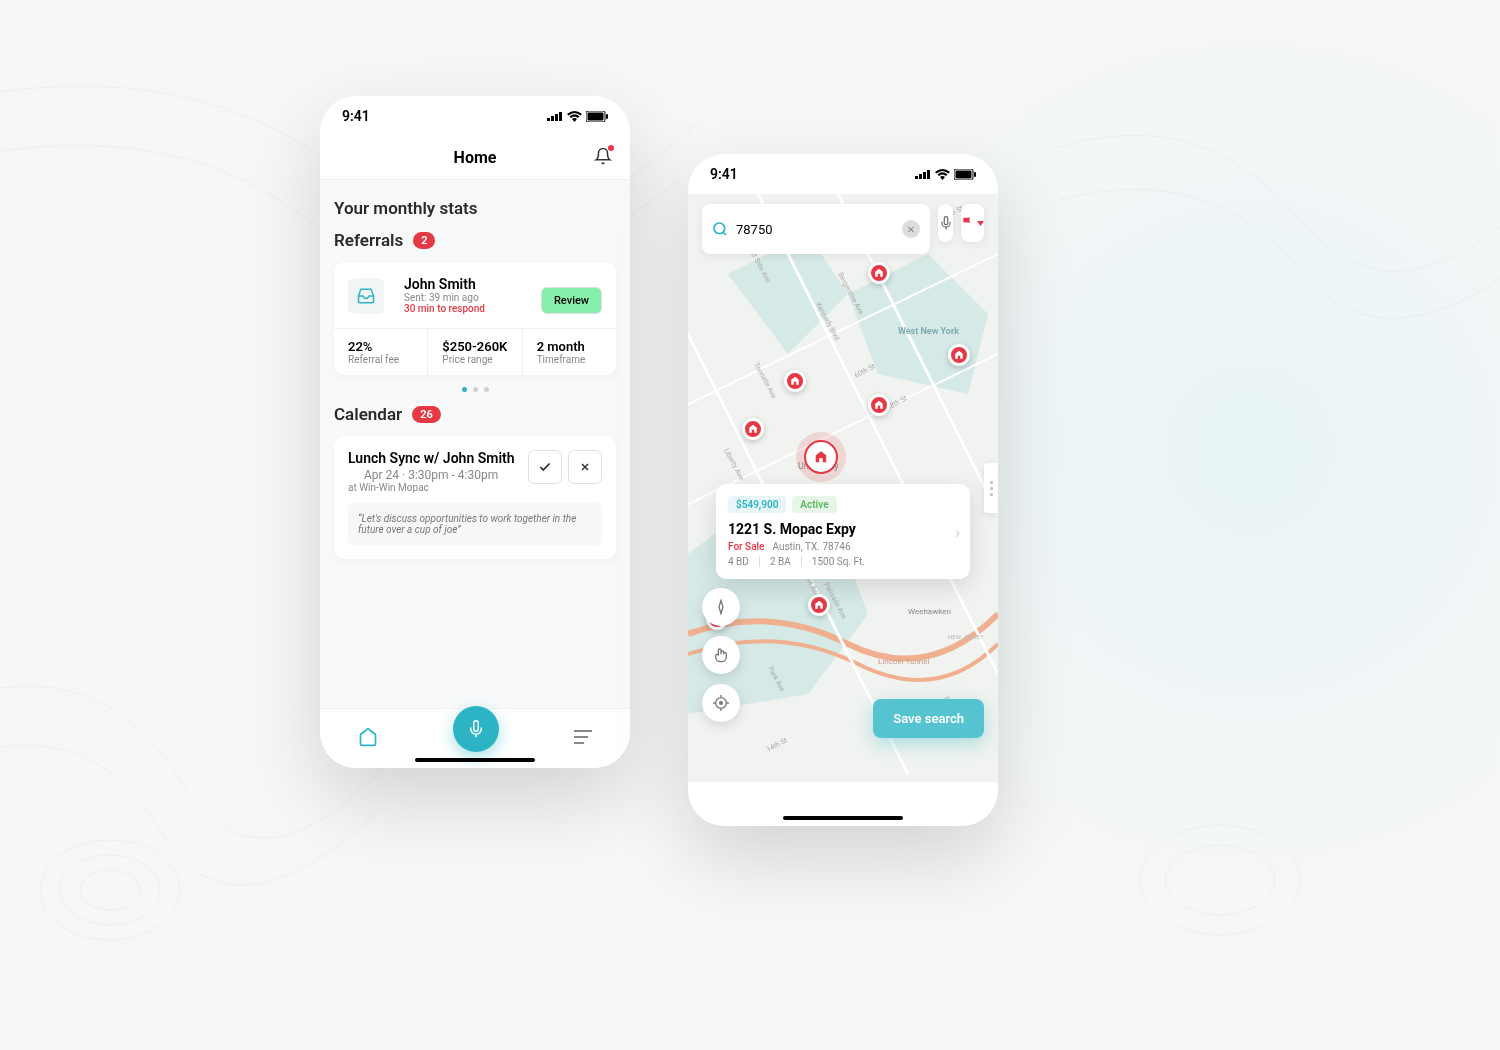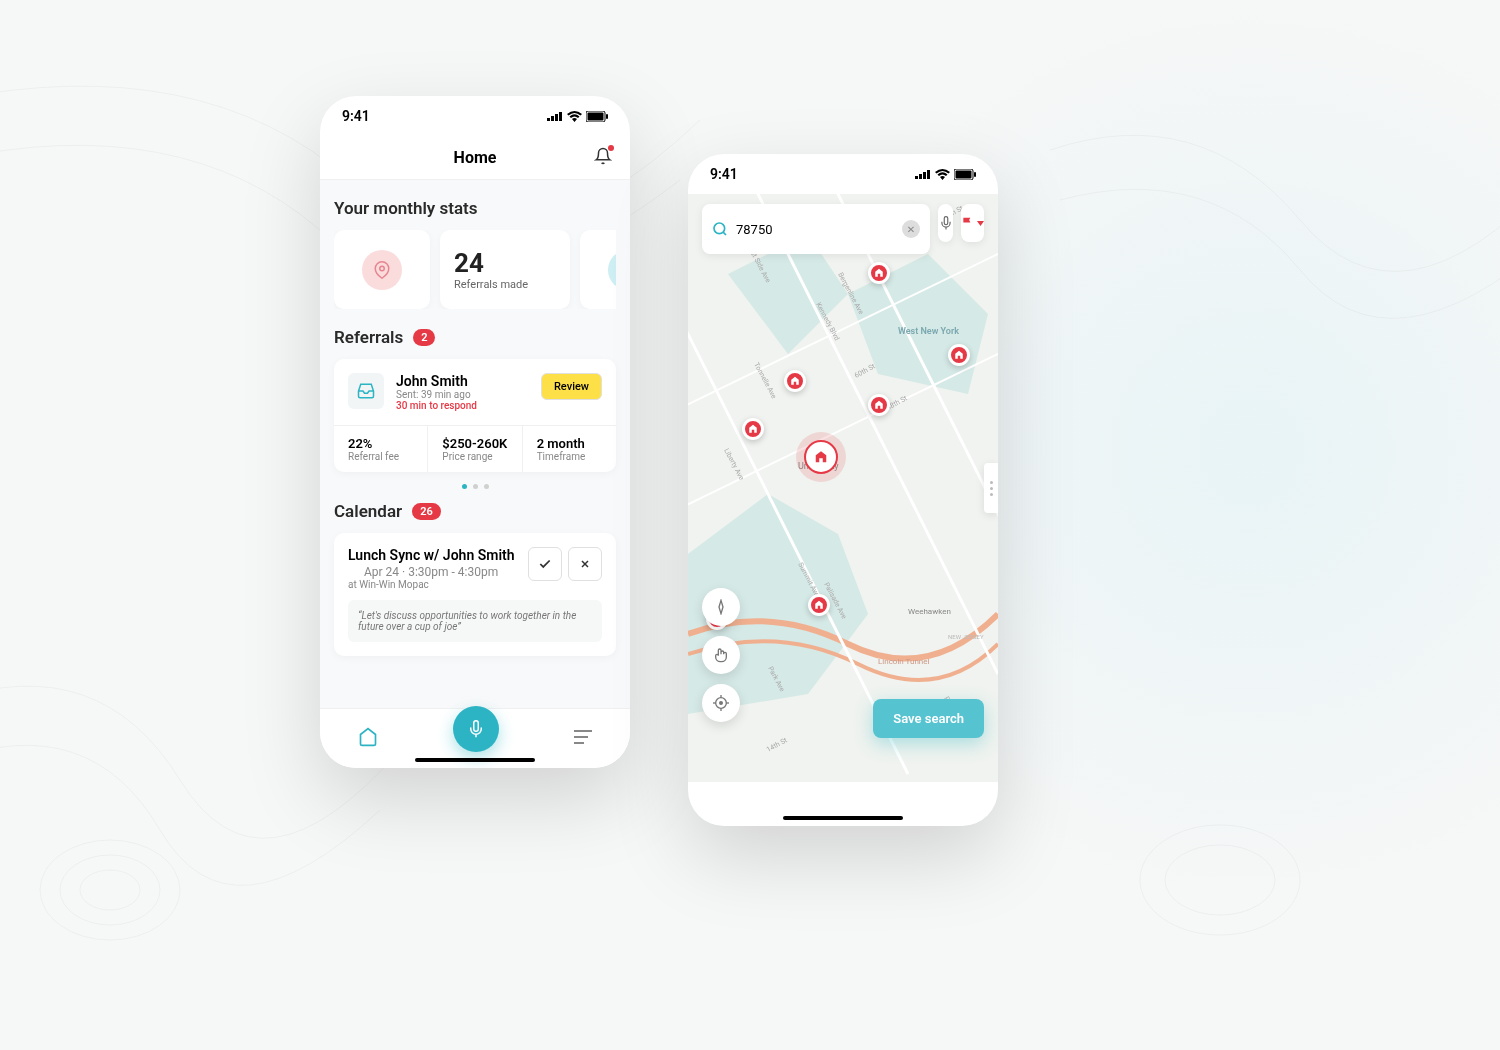--- a/index.html
+++ b/index.html
@@ -21,27 +21,27 @@
 .bell-dot { position:absolute; top:-2px; right:-2px; width:6px; height:6px; background:#e63946; border-radius:50%; }
 .content { background:#f8f9fa; height:calc(100% - 84px - 60px); overflow:hidden; padding:14px; }
 .section-title { font-size:17px; font-weight:600; color:#2a2a2a; margin:4px 0 12px; display:flex; align-items:center; gap:10px; }
 .badge { background:#e63946; color:#fff; border-radius:10px; padding:2px 8px; font-size:11px; font-weight:600; }
 .stats-row { display:flex; gap:10px; overflow:hidden; margin-bottom:18px; }
 .stat-card { background:#fff; border-radius:10px; padding:18px 14px; min-width:96px; display:flex; flex-direction:column; align-items:center; justify-content:center; box-shadow:0 2px 8px rgba(0,0,0,0.04); }
 .stat-icon-circle { width:40px; height:40px; border-radius:50%; display:flex; align-items:center; justify-content:center; }
 .stat-number { font-size:26px; font-weight:700; color:#222; }
 .stat-label { font-size:11px; color:#666; }
 .referral-card { background:#fff; border-radius:10px; box-shadow:0 2px 8px rgba(0,0,0,0.04); overflow:hidden; }
-.ref-top { display:flex; align-items:flex-start; gap:12px; padding:14px; }
+.ref-top { display:flex; align-items:flex-end; gap:20px; padding:14px; }
 .ref-icon-box { width:36px; height:36px; background:#f1f5f5; border-radius:6px; display:flex; align-items:center; justify-content:center; }
 .ref-info { flex:1; }
 .ref-name { font-size:14px; font-weight:600; }
 .ref-sent { font-size:10px; color:#888; }
 .ref-respond { font-size:10px; color:#e63946; font-weight:500; }
-.review-btn { border:1px solid #e0e0e0; background:#fde047; border-radius:6px; padding:6px 12px; font-size:11px; font-weight:500; cursor:pointer; }
+.review-btn { border:1px solid #e0e0e0; background:#86efac; border-radius:6px; padding:6px 12px; font-size:11px; font-weight:500; cursor:pointer; }
 .ref-bottom { display:flex; border-top:1px solid #f0f0f0; }
 .ref-cell { flex:1; padding:10px 14px; }
 .ref-cell + .ref-cell { border-left:1px solid #f0f0f0; }
 .ref-val { font-size:13px; font-weight:600; }
 .ref-lbl { font-size:10px; color:#888; }
 .dots { display:flex; gap:6px; justify-content:center; margin:12px 0; }
 .dot { width:5px; height:5px; border-radius:50%; background:#d0d0d0; }
 .dot.active { background:#2cb4c4; }
 .cal-card { background:#fff; border-radius:10px; box-shadow:0 2px 8px rgba(0,0,0,0.04); padding:14px; }
 .cal-top { display:flex; justify-content:space-between; align-items:flex-start; }
@@ -127,39 +127,20 @@
     <span class="nav-title">Home</span>
     <div class="bell">
       <svg width="18" height="18" viewBox="0 0 24 24" fill="none" stroke="#333" stroke-width="2">
           <path d="M18 8a6 6 0 0 0-12 0c0 7-3 9-3 9h18s-3-2-3-9M13.7 21a2 2 0 0 1-3.4 0"></path>
         </svg>
       <div class="bell-dot"></div>
     </div>
   </div>
   <div class="content">
     <div class="section-title">Your monthly stats</div>
-    <div class="stats-row">
-      <div class="stat-card">
-        <div class="stat-icon-circle" style="background:#fbdcdc;">
-          <svg width="18" height="18" viewBox="0 0 24 24" fill="none" stroke="#e6858f" stroke-width="2">
-              <path d="M21 10c0 7-9 13-9 13s-9-6-9-13a9 9 0 0 1 18 0z"></path>
-              <circle cx="12" cy="10" r="3"></circle>
-            </svg>
-        </div>
-      </div>
-      <div class="stat-card" style="align-items:flex-start;min-width:130px;">
-        <div class="stat-number">24</div>
-        <div class="stat-label">Referrals made</div>
-      </div>
-      <div class="stat-card">
-        <div class="stat-icon-circle" style="background:#cdeef2;">
-          
-        </div>
-      </div>
-    </div>
 
     <div class="section-title">
       <span>Referrals</span>
       <span class="badge">2</span>
     </div>
     <div class="referral-card">
       <div class="ref-top">
         <div class="ref-icon-box">
           <svg width="18" height="18" viewBox="0 0 24 24" fill="none" stroke="#2cb4c4" stroke-width="2">
               <path d="M22 12h-6l-2 3h-4l-2-3H2M5 3h14l3 9v7a2 2 0 0 1-2 2H4a2 2 0 0 1-2-2v-7z"></path>
@@ -351,20 +332,37 @@
         <svg width="10" height="10" viewBox="0 0 24 24" fill="#fff">
           <path d="M12 2L3 9v12h6v-7h6v7h6V9z"></path>
         </svg>
       </div>
     <div class="pin" style="left:18px;top:414px;">
         <svg width="10" height="10" viewBox="0 0 24 24" fill="#fff">
           <path d="M12 2L3 9v12h6v-7h6v7h6V9z"></path>
         </svg>
       </div>
 
+    <div class="listing-card">
+      <div class="listing-tags">
+        <span class="tag tag-price">$549,900</span>
+        <span class="tag tag-status">Active</span>
+      </div>
+      <div class="listing-addr">1221 S. Mopac Expy</div>
+      <div class="listing-sub">
+        <span class="listing-sale">For Sale</span>
+        <span class="listing-city">Austin, TX. 78746</span>
+      </div>
+      <div class="listing-specs">
+        <span>4 BD</span>
+        <span>2 BA</span>
+        <span>1500 Sq. Ft.</span>
+      </div>
+      <div class="chevron">›</div>
+    </div>
 
     <div class="map-edge">
         <div></div>
         <div></div>
         <div></div>
       </div>
 
     <div class="fab-col">
       <div class="fab">
           <svg width="16" height="16" viewBox="0 0 24 24" fill="none" stroke="#777" stroke-width="2">

